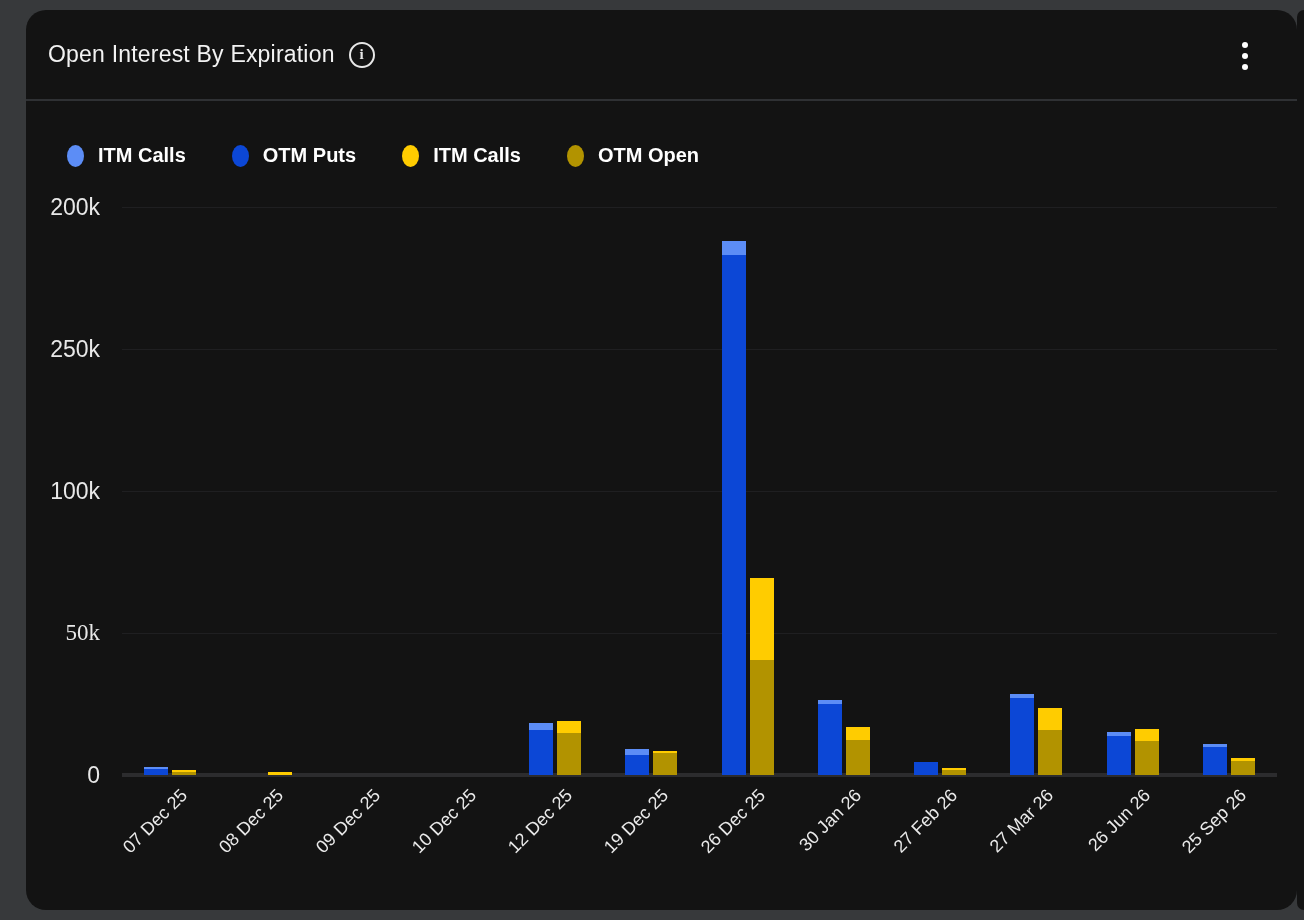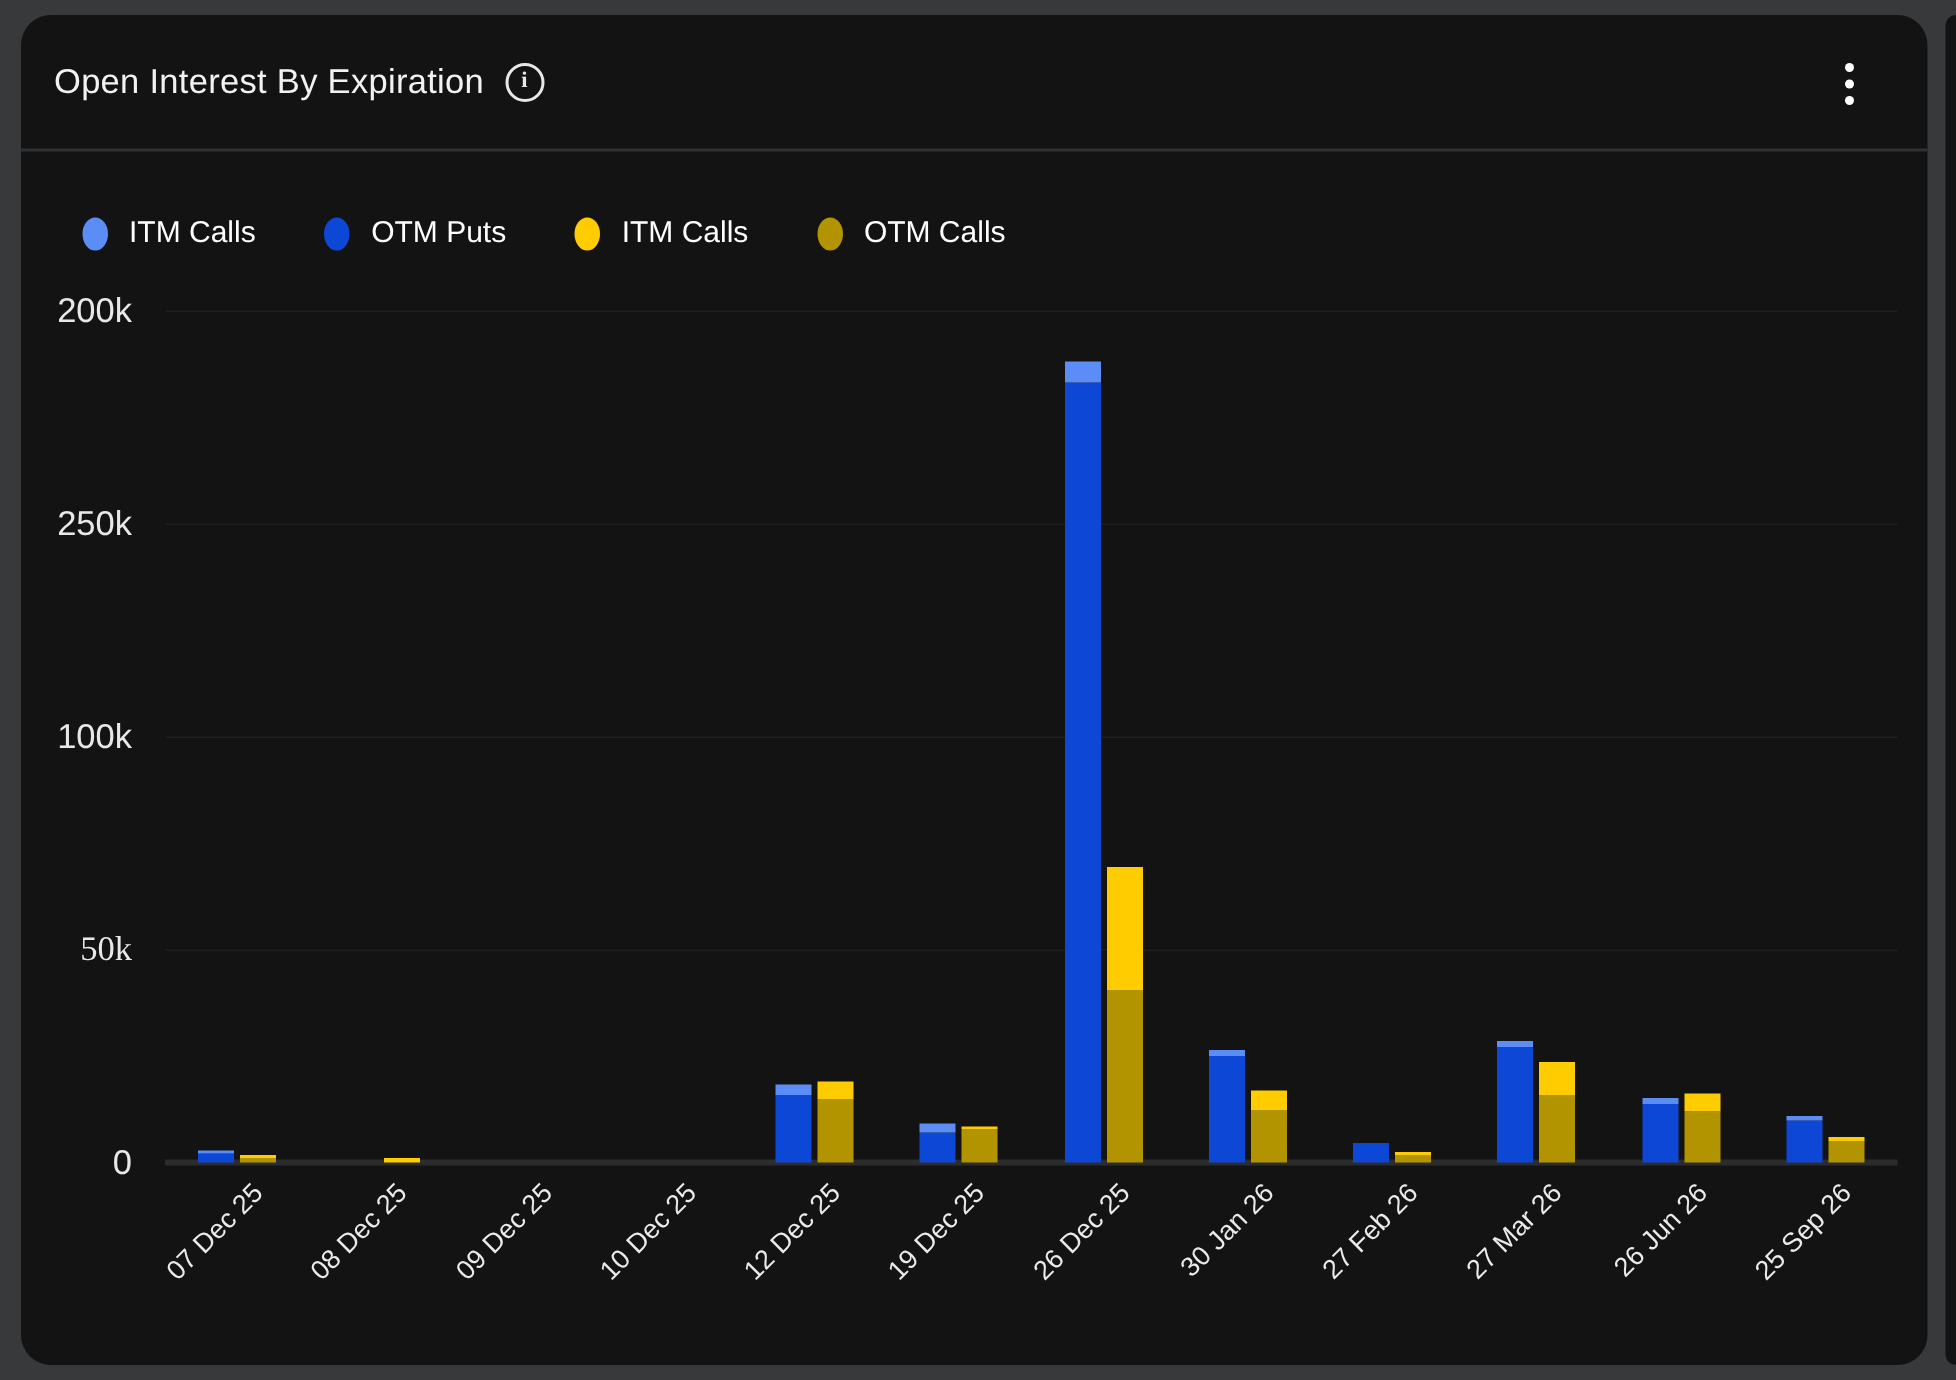--- a/index.html
+++ b/index.html
@@ -1,19 +1,19 @@
 <!DOCTYPE html>
 <html><head>
 <meta charset="utf-8">
 <style>
   * { margin:0; padding:0; box-sizing:border-box; }
   html,body { width:1304px; height:920px; background:#37393b; overflow:hidden;
               font-family:"Liberation Sans", sans-serif; }
 
-  .card { position:absolute; left:14px; top:10px; width:1271px; height:900px;
+  .card { position:absolute; left:26px; top:10px; width:1271px; height:900px;
           background:#131313; border-radius:20px; }
   .neighbor { position:absolute; left:1297px; top:10px; width:7px; height:900px;
               background:#131313; border-radius:14px 0 0 14px; }
 
   
   .header { position:absolute; left:0; top:0; width:100%; height:91px;
             border-bottom:2px solid #2f3134; display:flex; align-items:center; }
   .title { color:#f2f2f2; font-size:23px; font-weight:400; letter-spacing:.2px;
            margin-left:22px; }
   .info-icon { width:26px; height:26px; border:2px solid #e8e8e8; border-radius:50%;
@@ -23,21 +23,21 @@
   .kebab { position:absolute; right:40px; top:24px; width:24px; height:44px;
            display:flex; flex-direction:column; align-items:center;
            justify-content:center; gap:5px; cursor:pointer; }
   .kebab span { width:6px; height:6px; border-radius:50%; background:#ffffff; }
 
   
   .legend { position:absolute; left:41px; top:134px; display:flex; gap:46px;
             align-items:center; }
   .legend-item { display:flex; align-items:center; gap:14px; }
   .legend-dot { width:17px; height:22px; border-radius:50%; }
-  .legend-label { color:#ffffff; font-size:20px; font-weight:400; }
+  .legend-label { color:#ffffff; font-size:20px; font-weight:700; }
 
   
   .ytick { position:absolute; width:74px; text-align:right; color:#e8e8e8;
            font-size:23px; transform:translateY(-50%); }
 
   .plot { position:absolute; left:96px; top:197px; width:1155px; height:568px; }
   .gridline { position:absolute; left:0; width:100%; height:1px; background:#1f1f21; }
   .baseline { position:absolute; left:0; bottom:-2px; width:100%; height:4px;
               background:#2c2c2e; }
   .bar { position:absolute; width:24px; z-index:2; }
@@ -68,21 +68,21 @@
     <div class="legend-item">
       <span class="legend-dot" style="background: rgb(12, 71, 214);"></span>
       <span class="legend-label">OTM Puts</span>
     </div>
     <div class="legend-item">
       <span class="legend-dot" style="background: rgb(255, 204, 0);"></span>
       <span class="legend-label">ITM Calls</span>
     </div>
     <div class="legend-item">
       <span class="legend-dot" style="background: rgb(178, 147, 0);"></span>
-      <span class="legend-label">OTM Calls</span>
+      <span class="legend-label">OTM Open</span>
     </div>
   </div>
 
   <div class="ytick" style="left:0; top:197px;">200k</div>
   <div class="ytick" style="left:0; top:339px;">250k</div>
   <div class="ytick" style="left:0; top:481px;">100k</div>
   <div class="ytick" style="left:0; top:623px;font-family:Liberation Serif, serif;">50k</div>
   <div class="ytick" style="left:0; top:765px;">0</div>
 
   <div class="plot">

